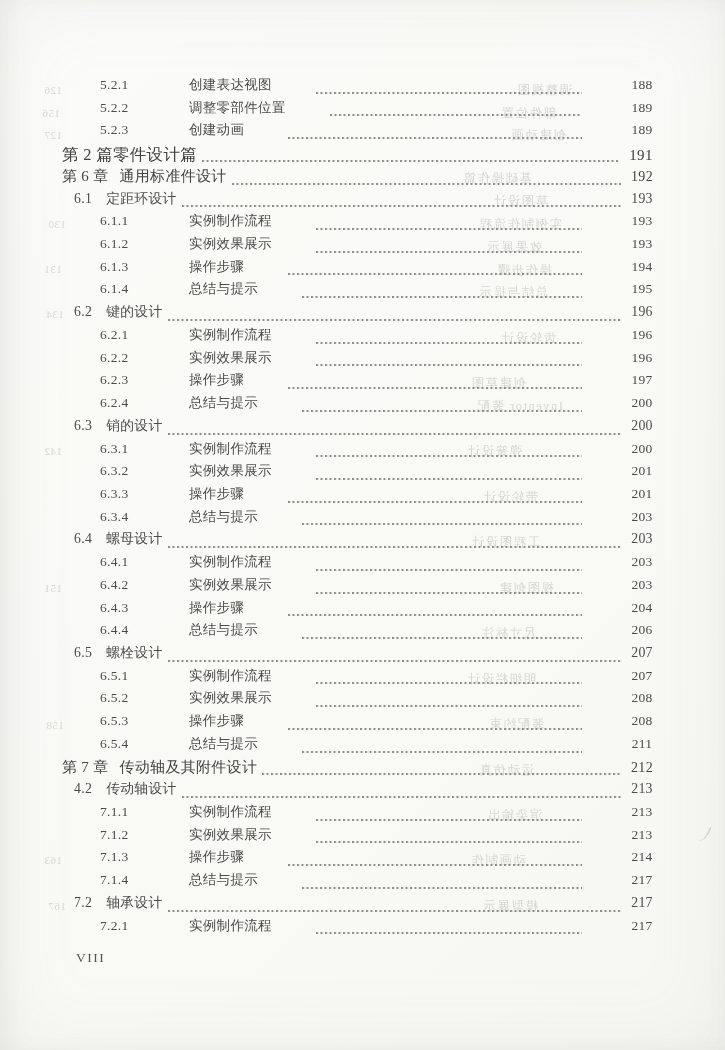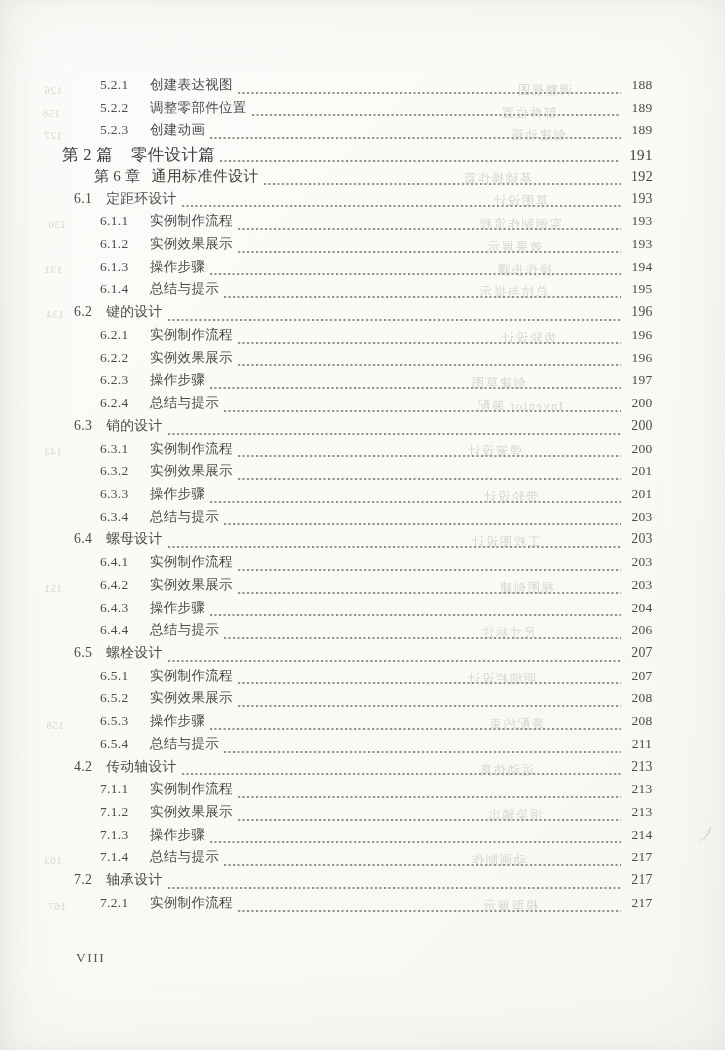--- a/index.html
+++ b/index.html
@@ -39,29 +39,29 @@
   .row .num{white-space:pre;flex:none;}
   .row .title{white-space:nowrap;flex:none;}
   .leader{
     flex:1;align-self:flex-end;height:4px;
     margin:0 6px 4px 5px;
     background-image:radial-gradient(circle at 1.1px 2px,#8c8c87 1px,rgba(0,0,0,0) 1.35px);
     background-size:4.5px 4px;background-repeat:repeat-x;background-position:left bottom;
   }
   .pageno{flex:none;min-width:30px;text-align:center;}
   
-  .lv-sub{padding-left:38px;}
+  .lv-sub{padding-left:38px;gap:39px;}
   .lv-sub .num{min-width:36px;margin-right:14px;}
   .lv-section{padding-left:12px;font-size:13.8px;}
   .lv-section .num{margin-right:14px;}
-  .lv-chapter{font-size:15px;color:#434341;margin-left:32px;}
+  .lv-chapter{font-size:15px;color:#434341;}
   .lv-chapter .num{margin-right:11px;}
   .lv-chapter .pageno{font-size:14px;}
   .lv-part{font-size:16.5px;color:#414140;}
-  .lv-part .num{margin-right:18px;}
+  .lv-part .num{}
   .lv-part .pageno{font-size:15px;min-width:32px;}
   .lv-part .leader,.lv-chapter .leader{margin-bottom:4px;}
   
   .folio{
     position:absolute;left:76px;top:950px;
     font-size:13.5px;letter-spacing:1.5px;color:#555553;
   }
   
   .curve{
     position:absolute;left:700px;top:826px;width:8px;height:16px;
@@ -352,20 +352,26 @@
         <span class="pageno">208</span>
       </div>
 
       <div class="row lv-sub">
         <span class="num">6.5.4</span>
         <span class="title">总结与提示</span>
         <span class="leader"></span>
         <span class="pageno">211</span>
       </div>
 
+      <div class="row lv-chapter">
+        <span class="num">第 7 章</span>
+        <span class="title">传动轴及其附件设计</span>
+        <span class="leader"></span>
+        <span class="pageno">212</span>
+      </div>
 
       <div class="row lv-section">
         <span class="num">4.2</span>
         <span class="title">传动轴设计</span>
         <span class="leader"></span>
         <span class="pageno">213</span>
       </div>
 
       <div class="row lv-sub">
         <span class="num">7.1.1</span>

